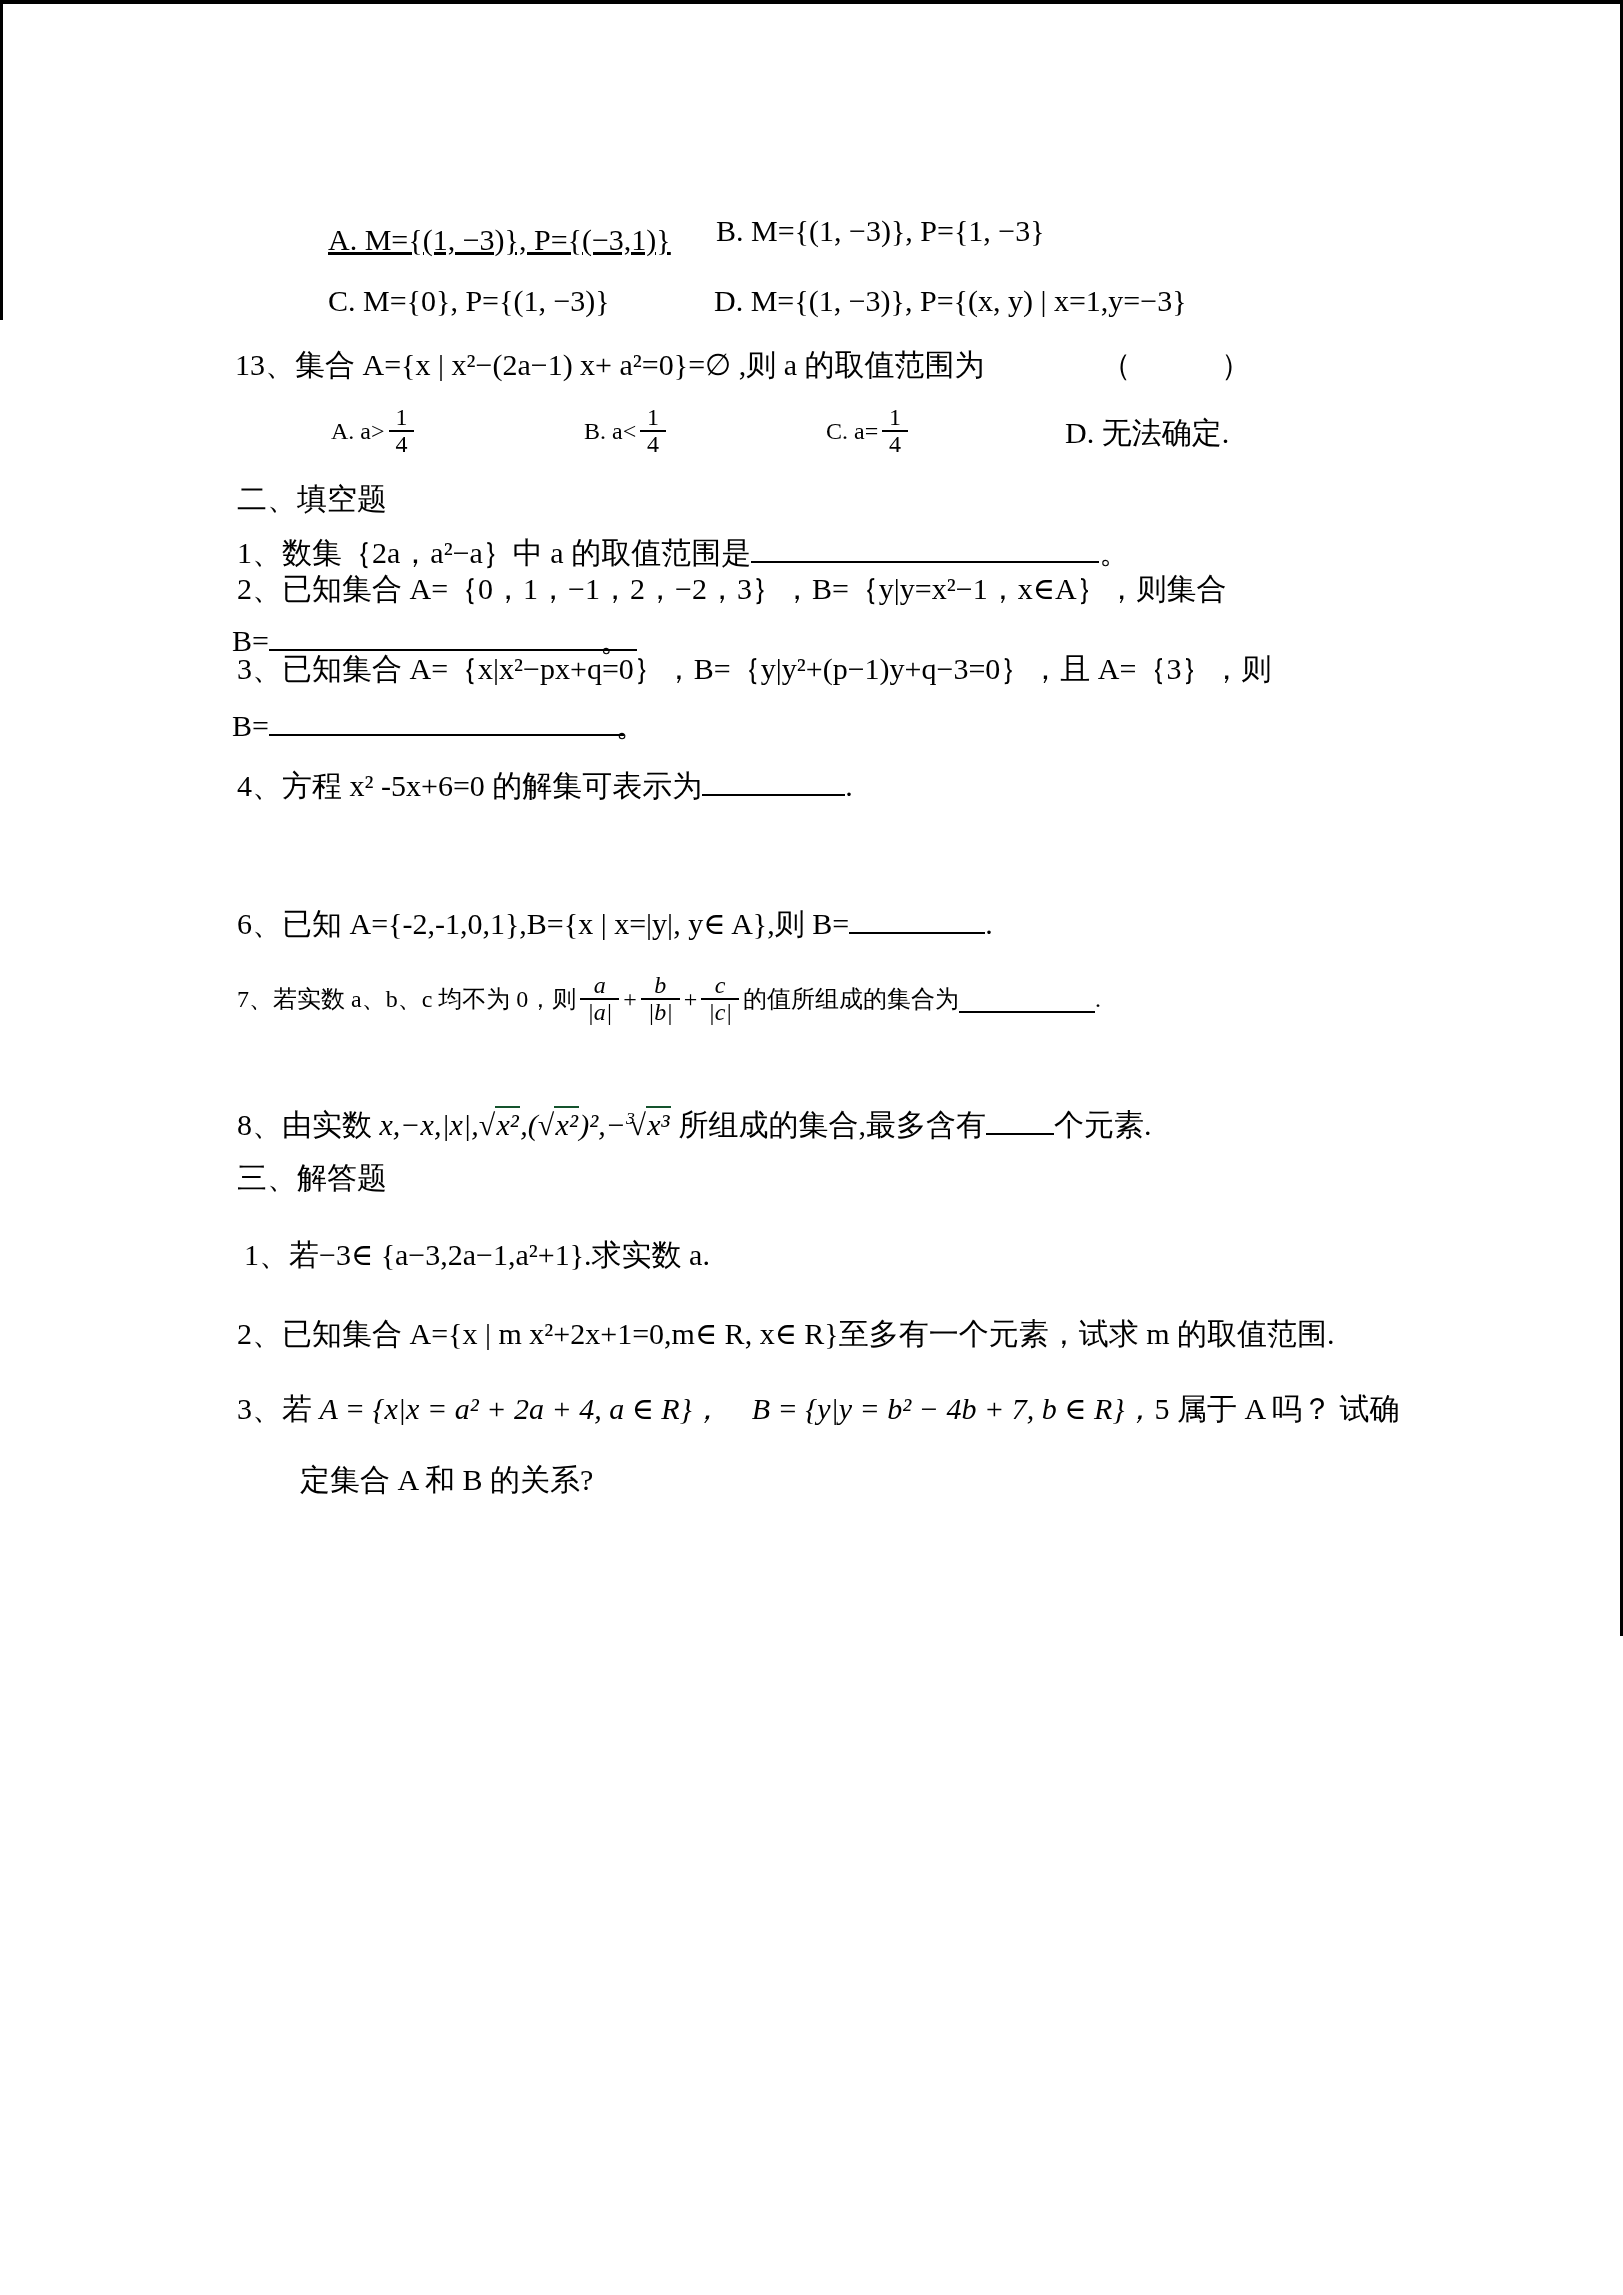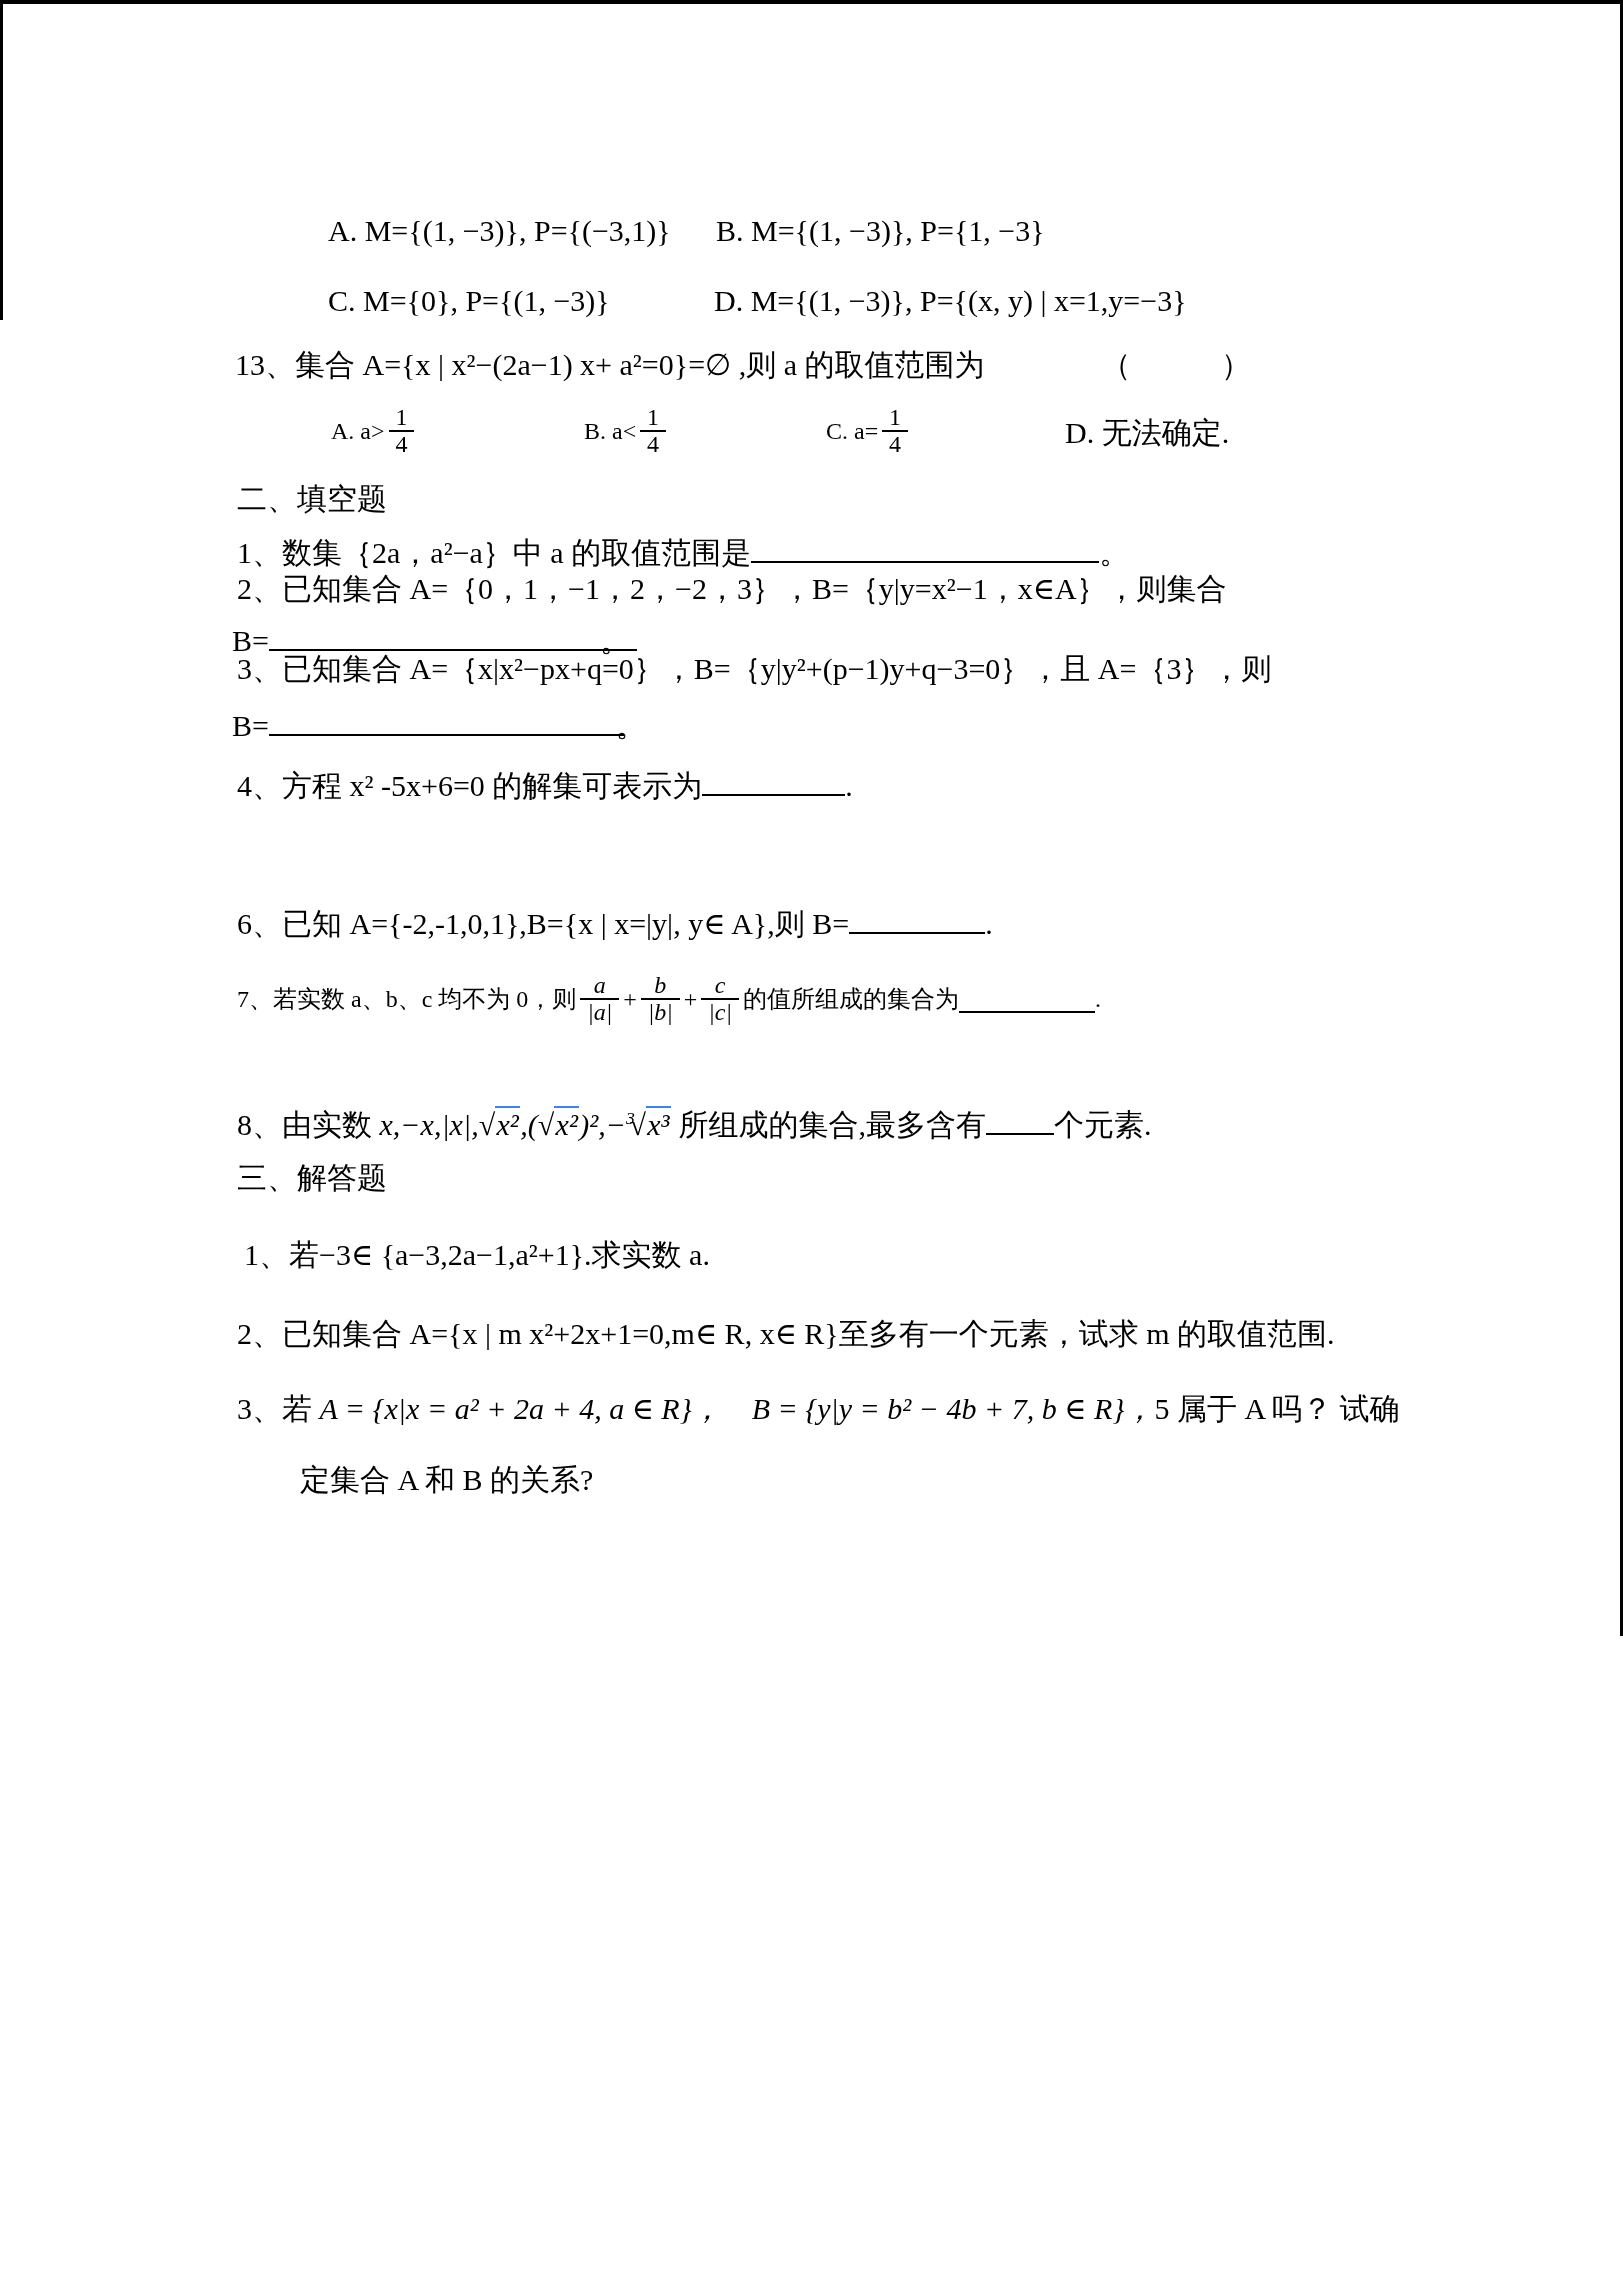--- a/index.html
+++ b/index.html
@@ -6,36 +6,36 @@
   .page{position:relative;width:1623px;height:2295px;background:#ffffff;overflow:hidden;
         font-family:"Liberation Serif","DejaVu Serif",serif;color:#000;}
   .artifact{position:absolute;background:#000;}
   .line{position:absolute;font-size:30px;line-height:1.2;white-space:nowrap;}
   .flexline{position:absolute;display:flex;align-items:center;font-size:24px;white-space:nowrap;}
   .blank{display:inline-block;border-bottom:2px solid #000;height:1.05em;vertical-align:baseline;}
   .frac{display:inline-block;vertical-align:middle;text-align:center;line-height:1.05;margin:0 4.1px;}
   .frac .fnum{display:block;border-bottom:2px solid #000;padding:0 6.8px;}
   .frac .fden{display:block;padding:0 6.8px;}
   .it{font-style:italic;}
-  .radicand{border-top:2px solid #3b82f6;padding:0 1.4px;}
+  .radicand{border-top:2px solid #14532d;padding:0 1.4px;}
   .sqrt-sign{display:inline-block;}
   .root-idx{font-size:17.7px;vertical-align:11px;margin-right:-5.5px;}
   .overlap-q2{margin-left:-37px;}
   .overlap-q3{margin-left:-8.2px;}
 </style>
 </head>
 <body>
 
 <div class="page">
 
   <div class="artifact" style="left:0;top:0;width:1623px;height:4.1px;"></div>
   <div class="artifact" style="left:0;top:0;width:3.4px;height:320px;"></div>
   <div class="artifact" style="right:0;top:0;width:2.7px;height:1636px;"></div>
 
-  <div class="line" style="left:328px;top:213px;">A. M={(1, −3)}, P={(−3,1)}</div>
+  <div class="line" style="left:328px;top:222px;text-decoration:underline;">A. M={(1, −3)}, P={(−3,1)}</div>
   <div class="line" style="left:716px;top:213px;">B. M={(1, −3)}, P={1, −3}</div>
   <div class="line" style="left:328px;top:283px;">C. M={0}, P={(1, −3)}</div>
   <div class="line" style="left:714px;top:283px;">D. M={(1, −3)}, P={(x, y) | x=1,y=−3}</div>
 
   <div class="line" style="left:235px;top:347px;">13、集合 A={x | x²−(2a−1) x+ a²=0}=∅ ,则 a 的取值范围为</div>
   <div class="line" style="left:1101px;top:347px;">（　　　）</div>
 
   <div class="flexline" style="left:331px;top:393px;height:76px;">
     <span>A. a&gt;</span>
     <span class="frac">

